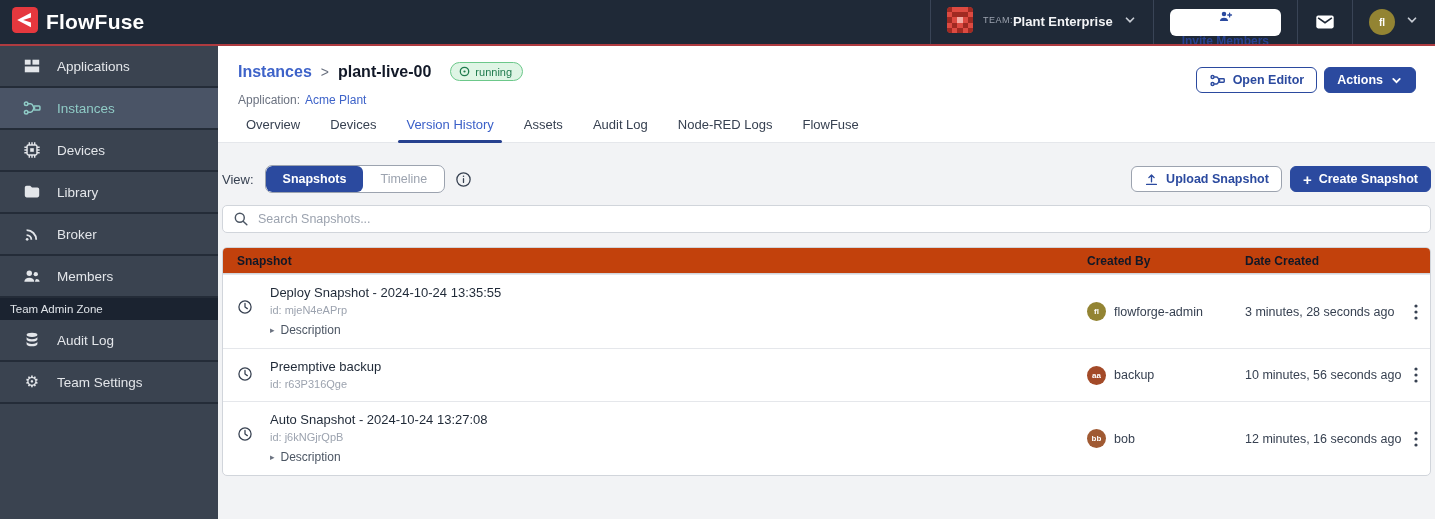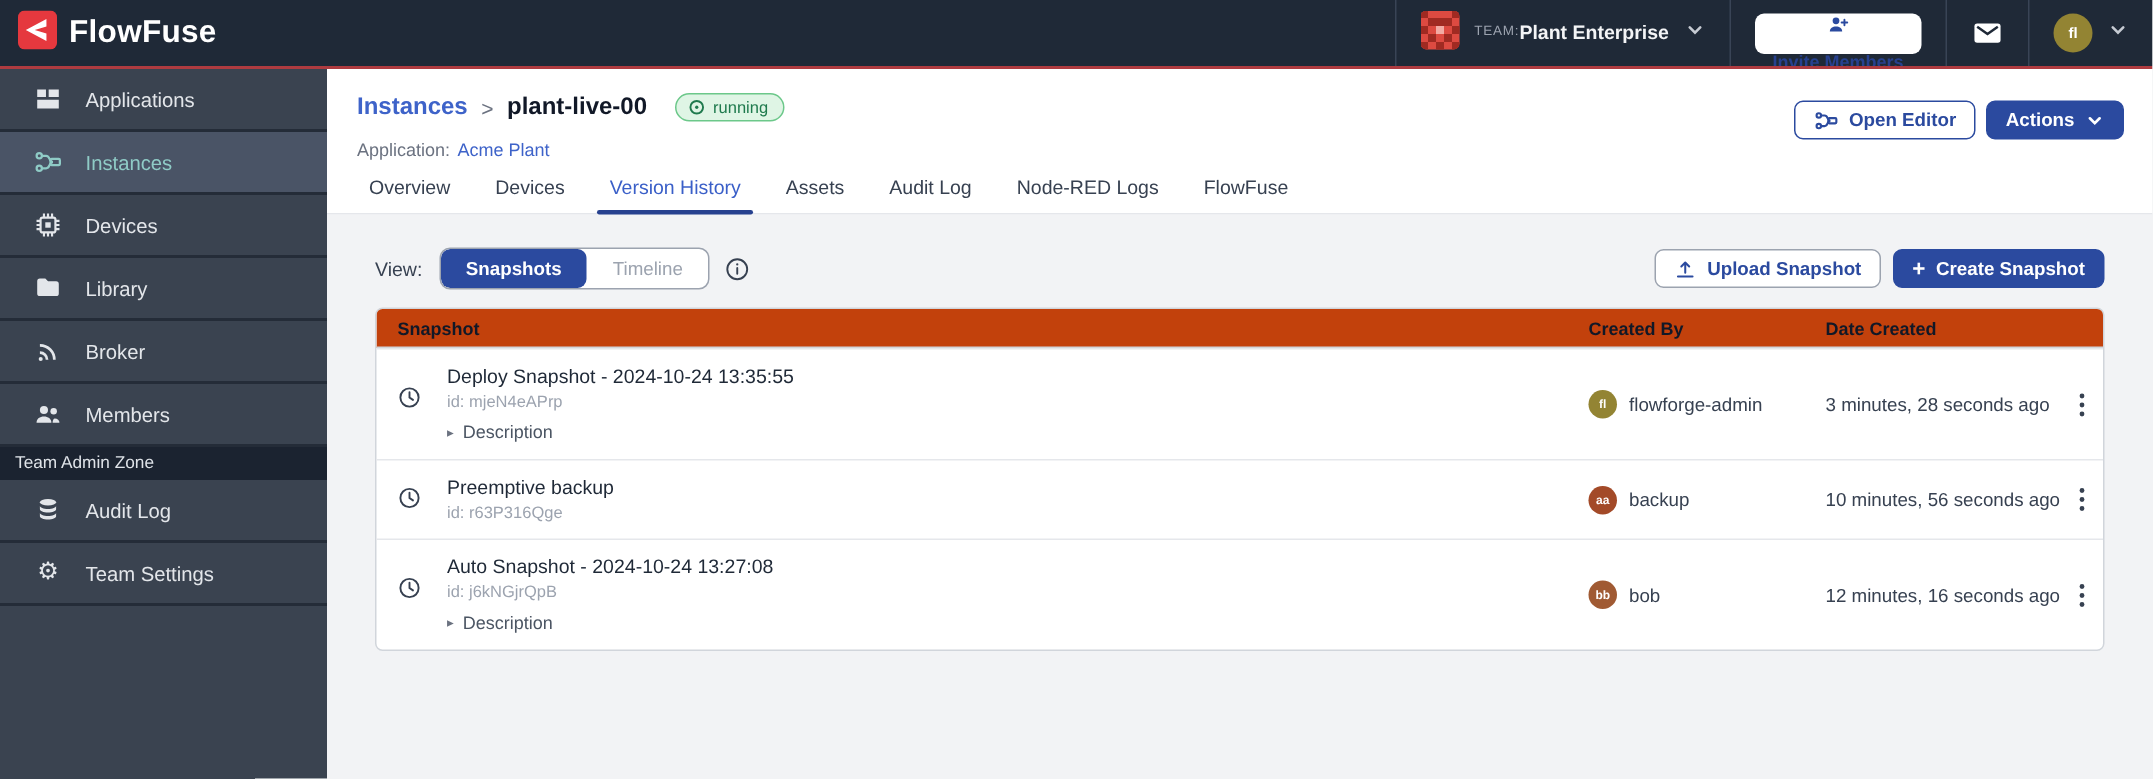--- a/index.html
+++ b/index.html
@@ -54,21 +54,21 @@
   .header-actions { position:absolute; right:19px; top:21px; display:flex; gap:7px; }
   .btn { display:flex; align-items:center; gap:7px; border-radius:6px; font-size:12.5px; font-weight:bold; height:26px; padding:0 12px; cursor:pointer; font-family:inherit; }
   .btn-outline-navy { background:#fff; border:1.5px solid #2B4A9F; color:#2B4A9F; }
   .btn-navy { background:#2B4A9F; border:1.5px solid #2B4A9F; color:#fff; }
   .tabs { position:absolute; left:26px; bottom:-1px; display:flex; gap:26px; }
   .tab { font-size:13px; color:#374151; padding:0 2px 11px; cursor:pointer; position:relative; }
   .tab.active { color:#3A5FC8; }
   .tab.active::after { content:""; position:absolute; left:-6px; right:-6px; bottom:0; height:3px; background:#27418F; border-radius:2px; }
 
   
-  .content { flex:1; padding:22px 32px; position:relative; }
+  .content { flex:1; padding:22px 4px; position:relative; }
   .toolbar { display:flex; align-items:center; margin-bottom:12px; }
   .view-label { font-size:13px; color:#374151; margin-right:11px; }
   .seg-group { display:flex; background:#fff; border:1px solid #9CA3AF; border-radius:7px; overflow:hidden; }
   .seg { font-size:12.5px; padding:6px 17px; cursor:pointer; }
   .seg.active { background:#2B4A9F; color:#fff; font-weight:bold; border-radius:6px; }
   .seg.inactive { color:#9CA3AF; }
   .info-btn { background:none; border:none; cursor:pointer; margin-left:10px; display:flex; align-items:center; }
   .toolbar-right { margin-left:auto; display:flex; gap:8px; }
   .btn-outline-gray { background:#fff; border:1px solid #9CA3AF; color:#2B4A9F; }
   .plus-glyph { font-size:15px; font-weight:bold; line-height:1; }
@@ -339,20 +339,29 @@
               </span>
               <span>Upload Snapshot</span>
             </button>
             <button class="btn btn-navy">
               <span class="plus-glyph">+</span>
               <span>Create Snapshot</span>
             </button>
           </div>
         </div>
 
+        <div class="search-box">
+          <span style="display:flex">
+            <svg width="16" height="16" viewBox="0 0 20 20" fill="none" stroke="#4B5563" stroke-width="1.8" stroke-linecap="round">
+                <circle cx="8.5" cy="8.5" r="5.6"></circle>
+                <path d="M13 13l4.3 4.3"></path>
+              </svg>
+          </span>
+          <input type="text" placeholder="Search Snapshots..." style="">
+        </div>
 
         <div class="snap-table">
           <div class="t-head">
             <span class="th th-snapshot">Snapshot</span>
             <span class="th">Created By</span>
             <span class="th">Date Created</span>
             <span class="th"></span>
           </div>
 
           <div class="t-row">

